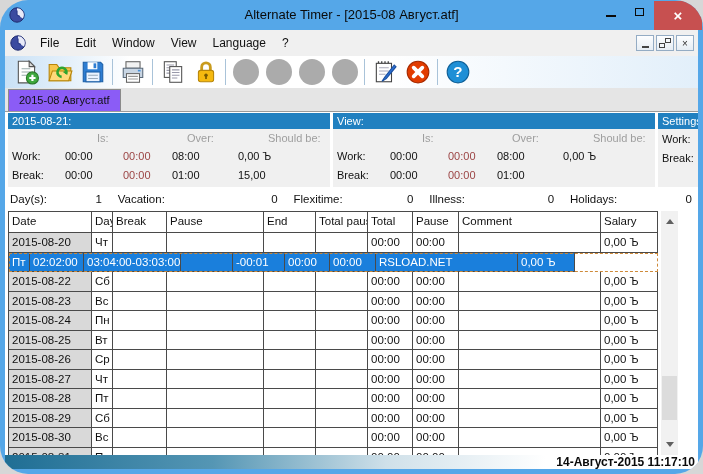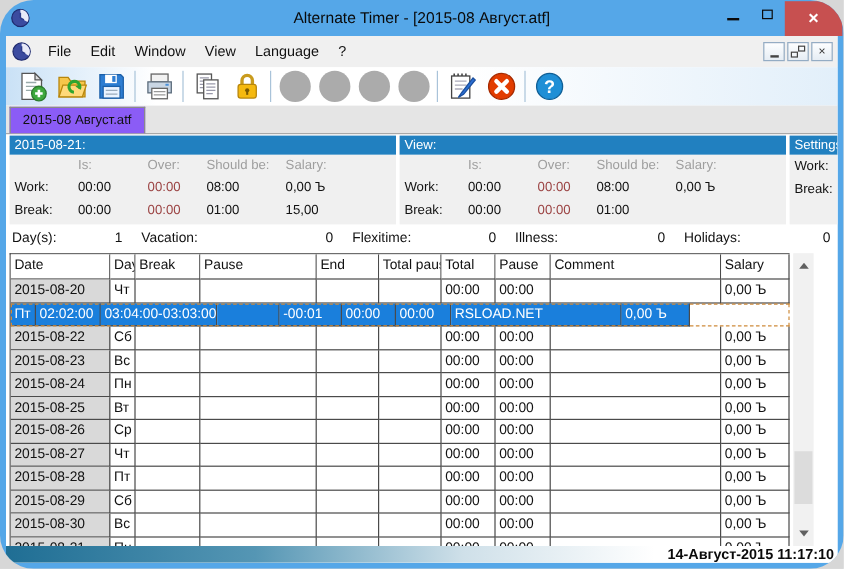--- a/index.html
+++ b/index.html
@@ -42,21 +42,21 @@
     display:flex;align-items:flex-end;padding-left:3px;}
   .tab{height:21px;line-height:20px;background:#8b5cf6;border:1px solid #8a8a8a;border-bottom:none;
     padding:0 10px;font-size:11px;color:#111;}
   
   .content{position:relative;height:343px;background:#fff;overflow:hidden;}
   .panels-row{display:flex;gap:3px;padding:1px 0 0 3px;height:75px;box-sizing:border-box;}
   .panel{flex:0 0 322px;width:322px;}
   .panel-h{height:16px;line-height:16px;background:#2180C0;color:#fff;font-size:11px;padding-left:4px;}
   .panel-b{height:58px;background:#F0F0F0;font-size:11px;}
   .p-row{display:grid;grid-template-columns:57px 58px 49px 66px auto;line-height:19px;}
-  .p-head{line-height:17px;padding-top:1px;}
+  .p-head{line-height:17px;padding-top:1px;gap:32px;}
   .ph{color:#9E9E9E;}
   .pl{padding-left:4px;color:#111;}
   .pv{color:#111;}
   .pv.over{color:#9C4545;}
   .summary{height:24px;display:flex;align-items:center;justify-content:space-between;
     font-size:11.5px;color:#111;padding:0 6px 0 5px;}
   .s-pair{display:flex;justify-content:space-between;gap:24px;}
   
   .table-sec{position:relative;height:288px;}
   .tgrid{position:absolute;left:3px;top:0;width:650px;border-left:1px solid #4a4a4a;

